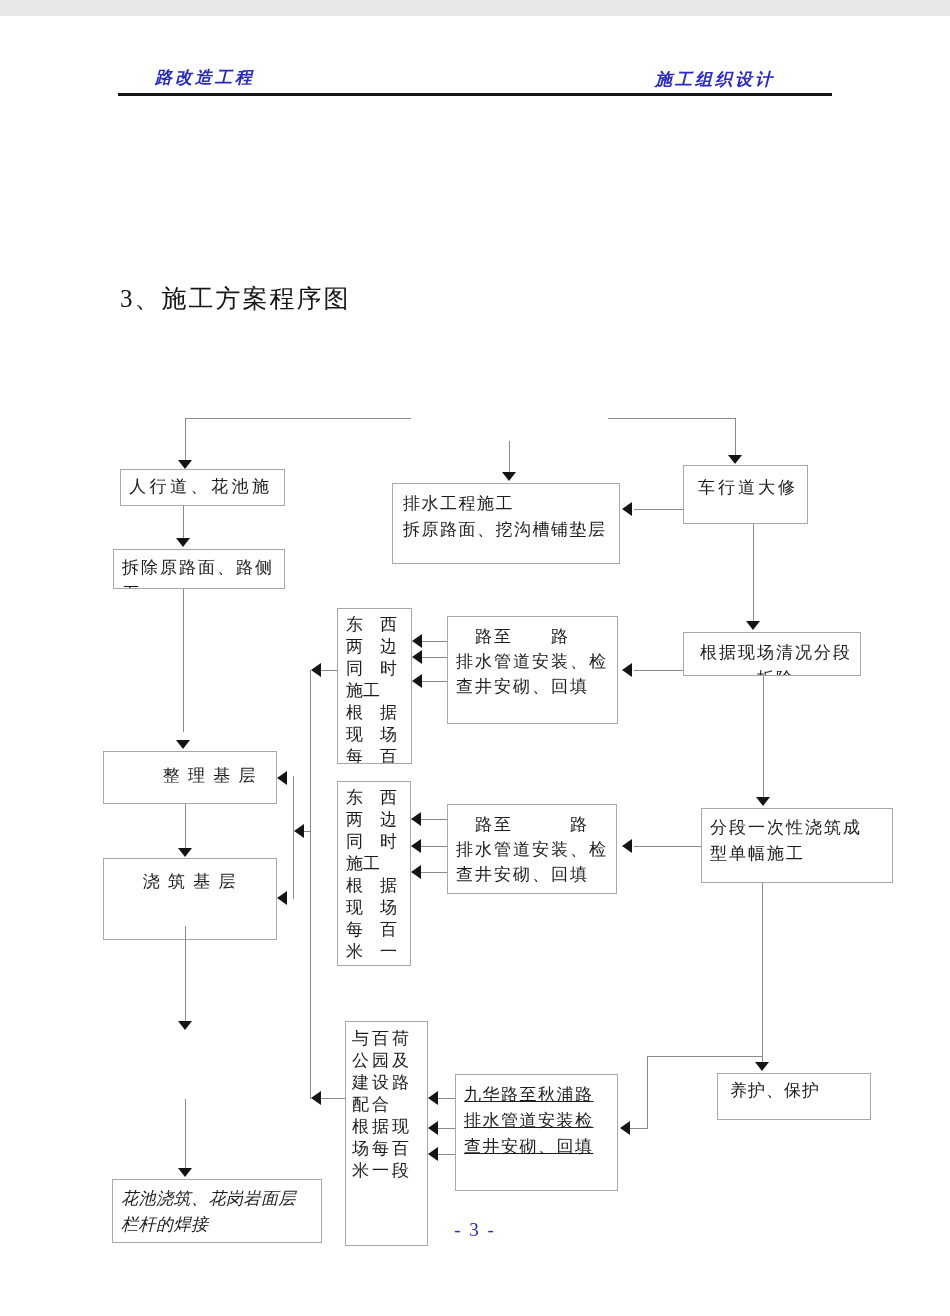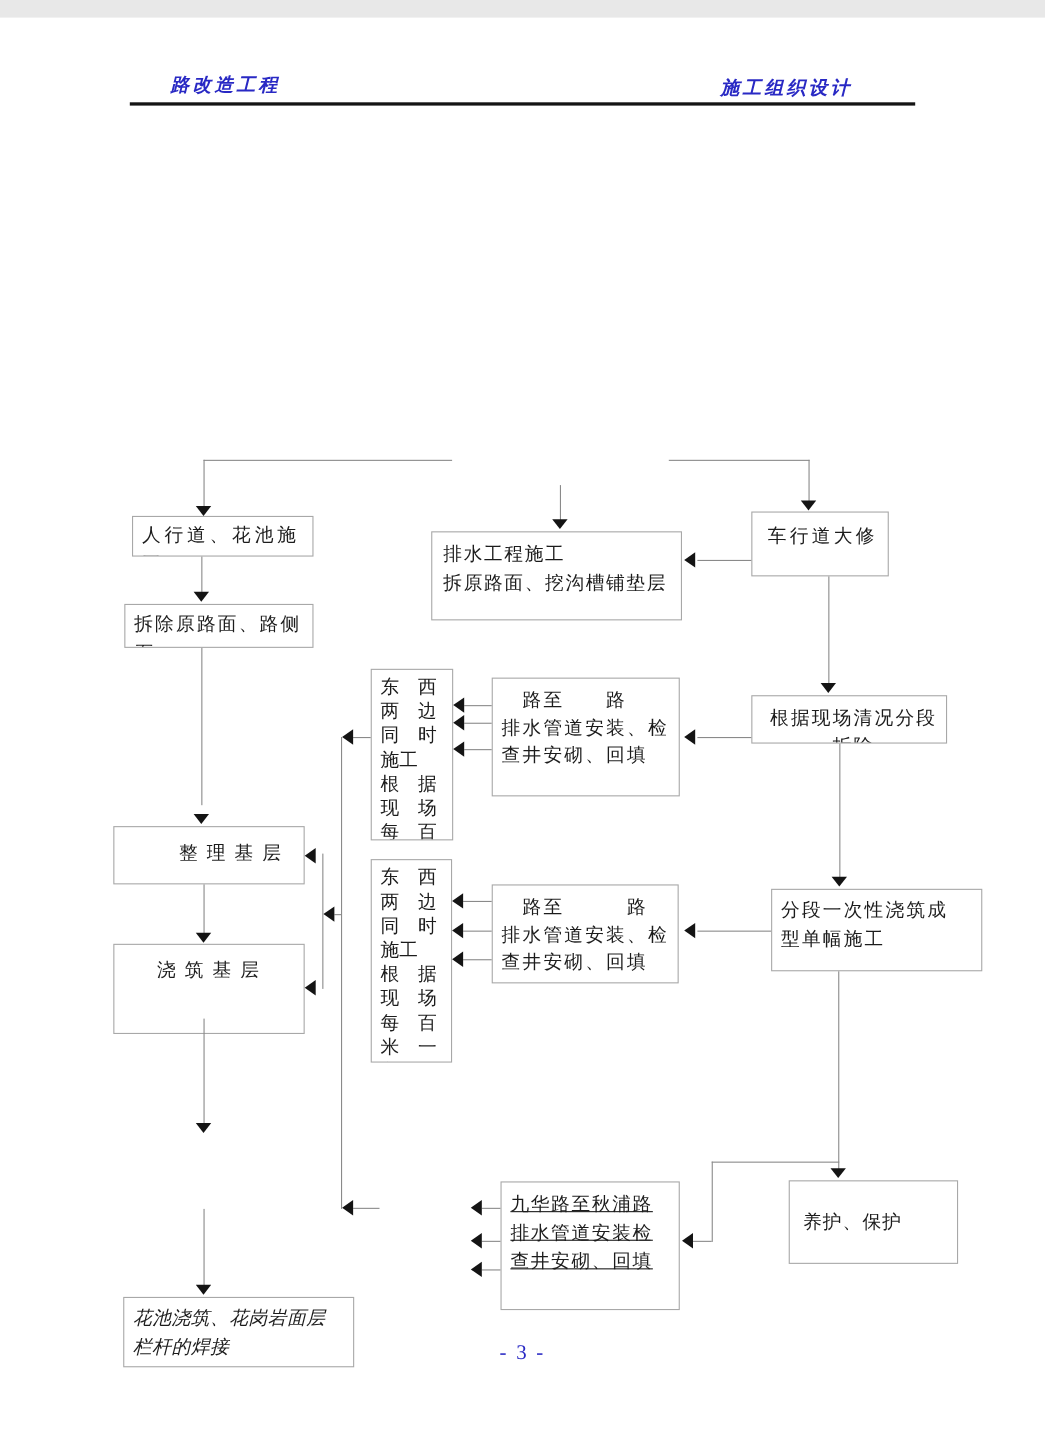--- a/index.html
+++ b/index.html
@@ -31,20 +31,21 @@
 </style>
 </head>
 <body>
 
 <div class="page">
 
   <div class="hdr-text" style="left:155px;top:50px;">路改造工程</div>
   <div class="hdr-text" style="left:655px;top:52px;">施工组织设计</div>
   <div class="hdr-rule"></div>
 
+  <div class="sec-title">3、施工方案程序图</div>
 
 
   <div class="box" style="left:120px;top:453px;width:165px;height:37px;padding:4px 8px;letter-spacing:3.5px;">人行道、花池施工</div>
 
   <div class="box" style="left:113px;top:533px;width:172px;height:40px;padding:5px 8px;letter-spacing:2px;">拆除原路面、路侧石</div>
 
   <div class="box" style="left:392px;top:467px;width:228px;height:81px;padding:7px 10px;letter-spacing:1.5px;">排水工程施工
 拆原路面、挖沟槽铺垫层</div>
 
   <div class="box" style="left:683px;top:449px;width:125px;height:59px;padding:9px 0 0 14px;letter-spacing:3px;">车行道大修</div>
@@ -80,26 +81,33 @@
 查井安砌、回填</div>
 
   <div class="box" style="left:701px;top:792px;width:192px;height:75px;padding:6px 0 0 8px;letter-spacing:2px;">分段一次性浇筑成
 型单幅施工</div>
 
   <div class="box" style="left:103px;top:735px;width:174px;height:53px;text-align:center;line-height:48px;letter-spacing:2px;padding-left:40px;">整 理 基 层</div>
 
   <div class="box" style="left:103px;top:842px;width:174px;height:82px;text-align:center;padding-top:10px;letter-spacing:2px;">浇 筑 基 层</div>
 
 
+  <div class="box" style="left:345px;top:1005px;width:83px;height:225px;padding:6px 0 0 6px;letter-spacing:3px;line-height:22px;">与百荷
+公园及
+建设路
+配合
+根据现
+场每百
+米一段</div>
 
   <div class="box" style="left:455px;top:1058px;width:163px;height:117px;padding:7px 0 0 8px;letter-spacing:1.5px;text-decoration:underline;">九华路至秋浦路
 排水管道安装检
 查井安砌、回填</div>
 
-  <div class="box" style="left:717px;top:1057px;width:154px;height:76px;padding:24px 0 0 12px;letter-spacing:1px;">养护、保护</div>
+  <div class="box" style="left:717px;top:1057px;width:154px;height:47px;padding:4px 0 0 12px;letter-spacing:1px;">养护、保护</div>
 
   <div class="box" style="left:112px;top:1163px;width:210px;height:64px;padding:6px 0 0 8px;letter-spacing:0.5px;font-style:italic;">花池浇筑、花岗岩面层
 栏杆的焊接</div>
 
   <div id="connector-layer">
       <div class="ln" style="left: 185px; top: 402px; width: 226px; height: 1px;"></div>
       <div class="ln" style="left: 185px; top: 402px; width: 1px; height: 43px;"></div>
       <div class="ln" style="left: 608px; top: 402px; width: 128px; height: 1px;"></div>
       <div class="ln" style="left: 735px; top: 402px; width: 1px; height: 38px;"></div>
       <div class="ln" style="left: 509px; top: 425px; width: 1px; height: 32px;"></div>

